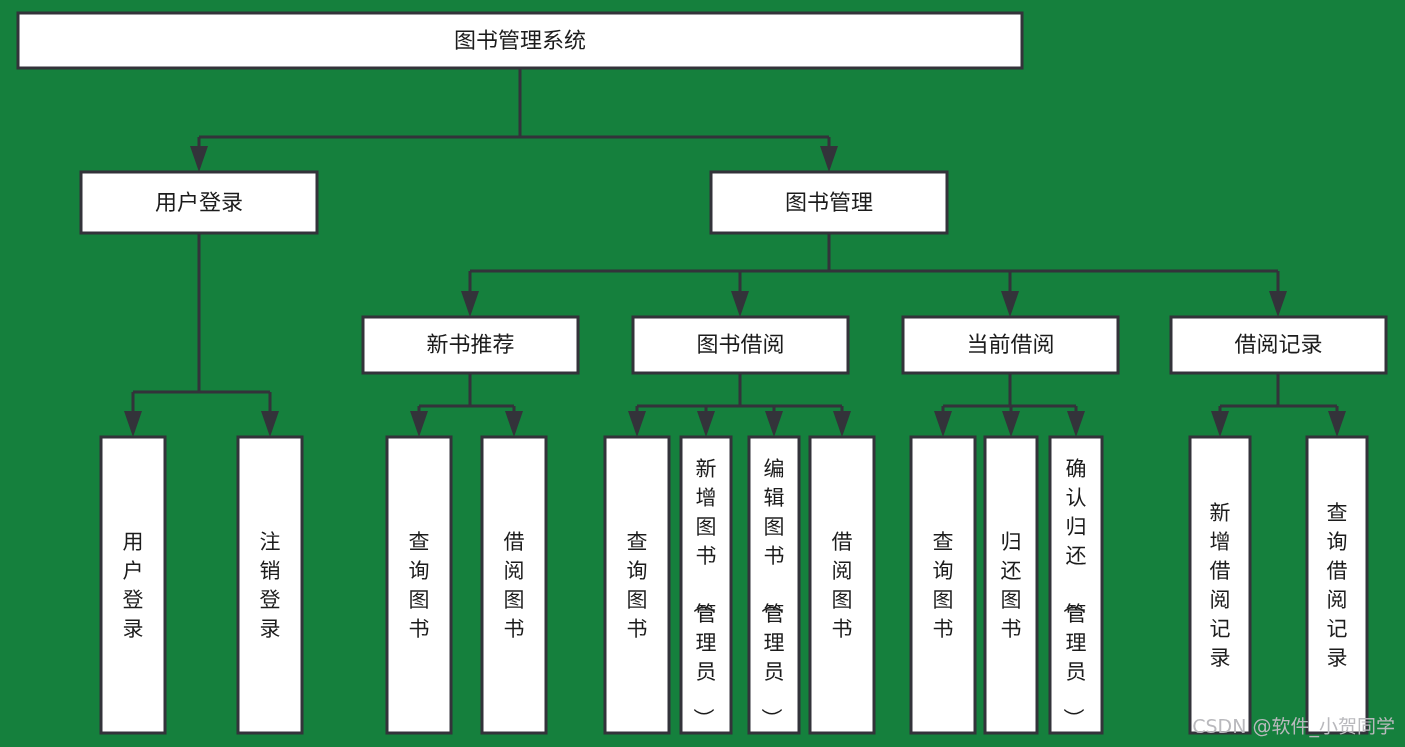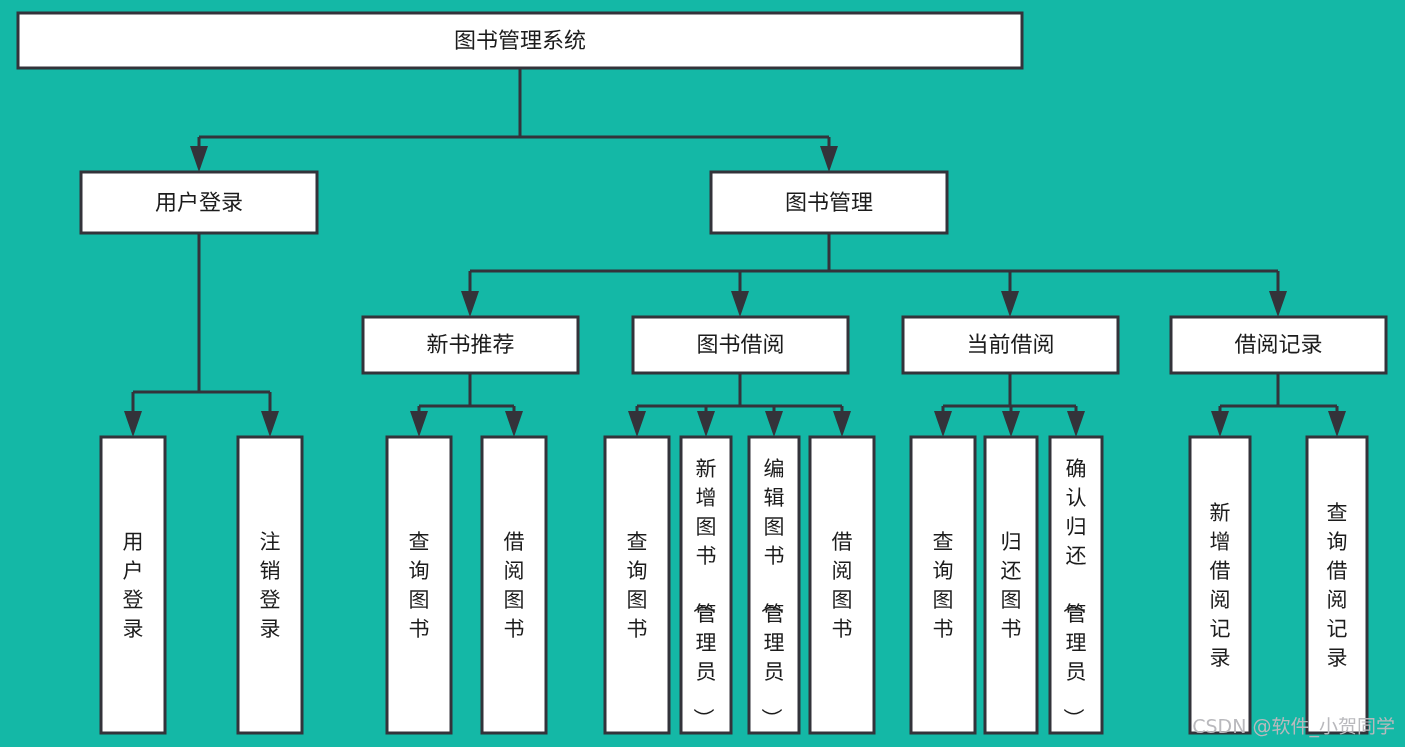--- a/index.html
+++ b/index.html
@@ -8,21 +8,21 @@
     padding: 0;
     background: #ffffff;
   }
   body {
     font-family: "DejaVu Sans", "Liberation Sans", sans-serif;
   }
   #diagram-root {
     position: relative;
     width: 1405px;
     height: 747px;
-    background: #14b8a6;
+    background: #15803d;
     overflow: hidden;
   }
   svg.diagram-canvas {
     position: absolute;
     left: 0;
     top: 0;
     width: 1405px;
     height: 747px;
     display: block;
   }

